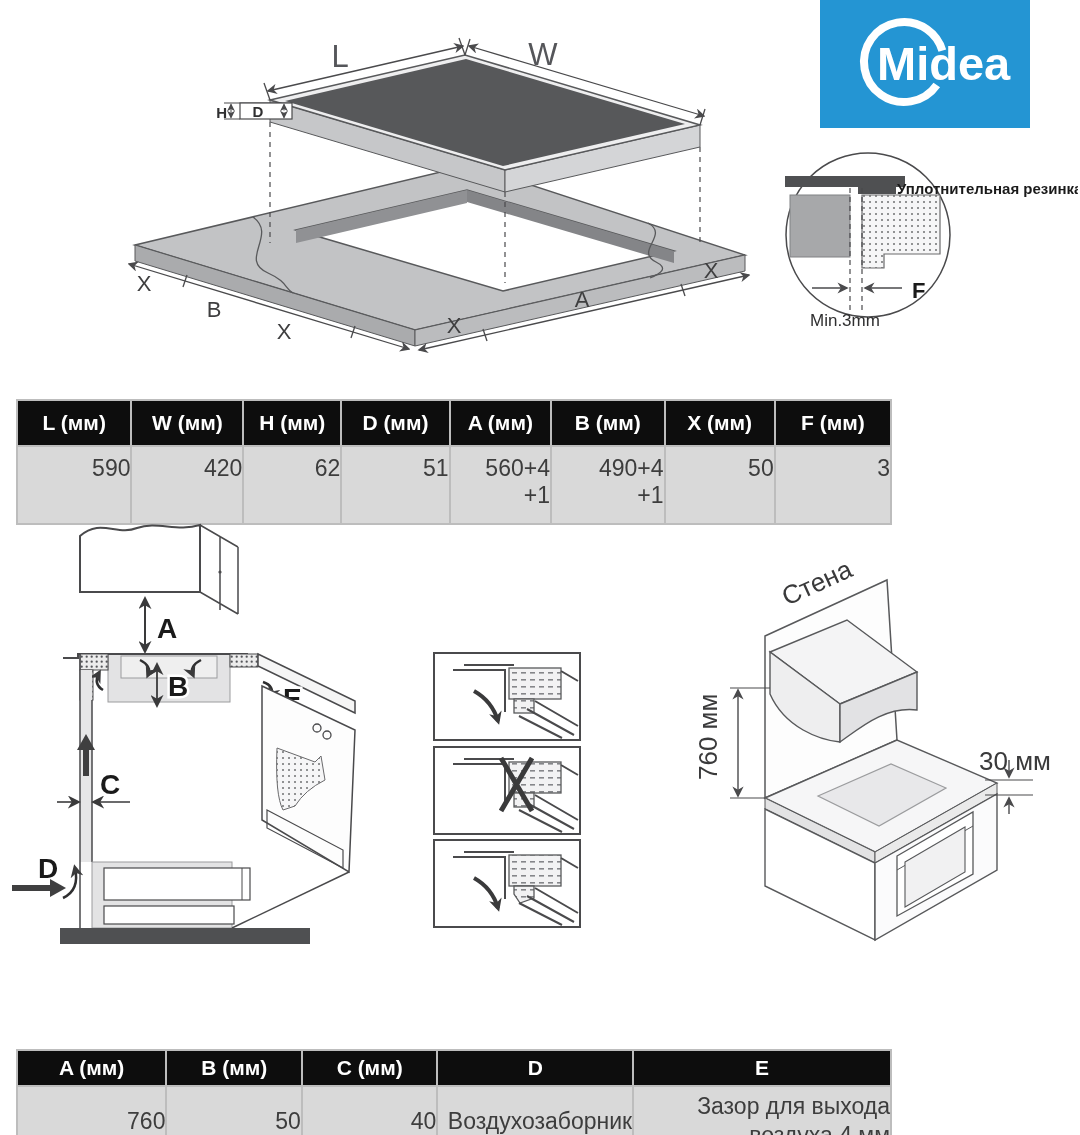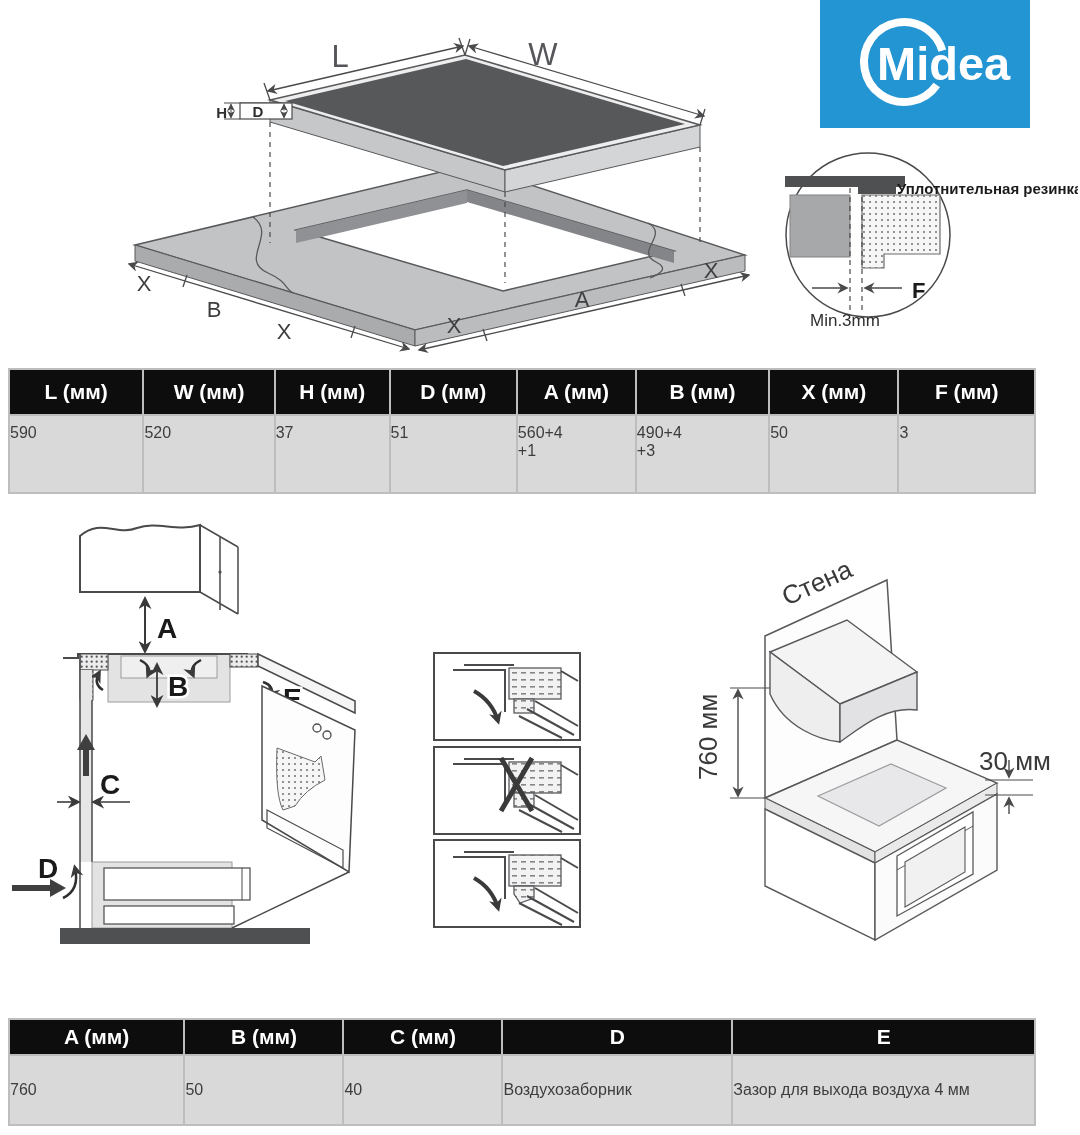--- a/index.html
+++ b/index.html
@@ -2,24 +2,24 @@
 <html><head>
 <meta charset="utf-8">
 <style>
   html,body{margin:0;padding:0;background:#ffffff;}
   .page{position:relative;width:1080px;height:1135px;background:#ffffff;overflow:hidden;
         font-family:"Liberation Sans",sans-serif;}
   .abs{position:absolute;}
   
   .logo{left:820px;top:0;width:210px;height:128px;background:#2495d3;}
   
-  table.dim{position:absolute;left:8px;width:1028px;border-collapse:collapse;table-layout:fixed;}
+  table.dim{position:absolute;left:16px;width:876px;border-collapse:collapse;table-layout:fixed;margin-top:31px;}
   table.dim th{background:#0d0d0d;color:#ffffff;font-weight:bold;font-size:21px;
                border:2px solid #bdbdbd;height:44px;padding:0;}
-  table.dim td{background:#d9d9d9;color:#3d3d3d;font-size:16px;text-align:left;
+  table.dim td{background:#d9d9d9;color:#3d3d3d;font-size:23px;text-align:right;
                border:2px solid #bdbdbd;white-space:pre-line;padding:0;}
   table.t1{top:368px;} table.t1 td{height:68px;vertical-align:top;padding-top:8px;}
   table.t2{top:1018px;} table.t2 th{height:34px;} table.t2 td{height:68px;vertical-align:middle;line-height:1.25;}
   
   text{font-family:"Liberation Sans",sans-serif;fill:#4a4a4c;}
   .dimL{font-size:31px;fill:#55565a;}
   .dimS{font-size:22px;fill:#3f3f40;}
   .tiny{font-size:15px;font-weight:bold;fill:#2f2f30;}
   .big{font-size:28px;font-weight:bold;fill:#1a1a1a;paint-order:stroke;stroke:#ffffff;stroke-width:5px;}
   .lbl{font-size:26px;fill:#3a3a3b;}
@@ -160,27 +160,27 @@
       <th>W (мм)</th>
       <th>H (мм)</th>
       <th>D (мм)</th>
       <th>A (мм)</th>
       <th>B (мм)</th>
       <th>X (мм)</th>
       <th>F (мм)</th>
     </tr>
     <tr>
       <td>590</td>
-      <td>520</td>
-      <td>37</td>
+      <td>420</td>
+      <td>62</td>
       <td>51</td>
       <td>560+4
 +1</td>
       <td>490+4
-+3</td>
++1</td>
       <td>50</td>
       <td>3</td>
     </tr>
   </tbody>
     </table>
 
   <svg class="abs" style="left:5px;top:510px;" width="375" height="445" viewBox="0 0 375 445">
 
     <g>
       <path d="M75,26 C95,8 112,26 132,18 C152,11 172,22 195,15 L195,82 L75,82 Z" fill="#ffffff" stroke="#4a4a4c" stroke-width="2"></path>

